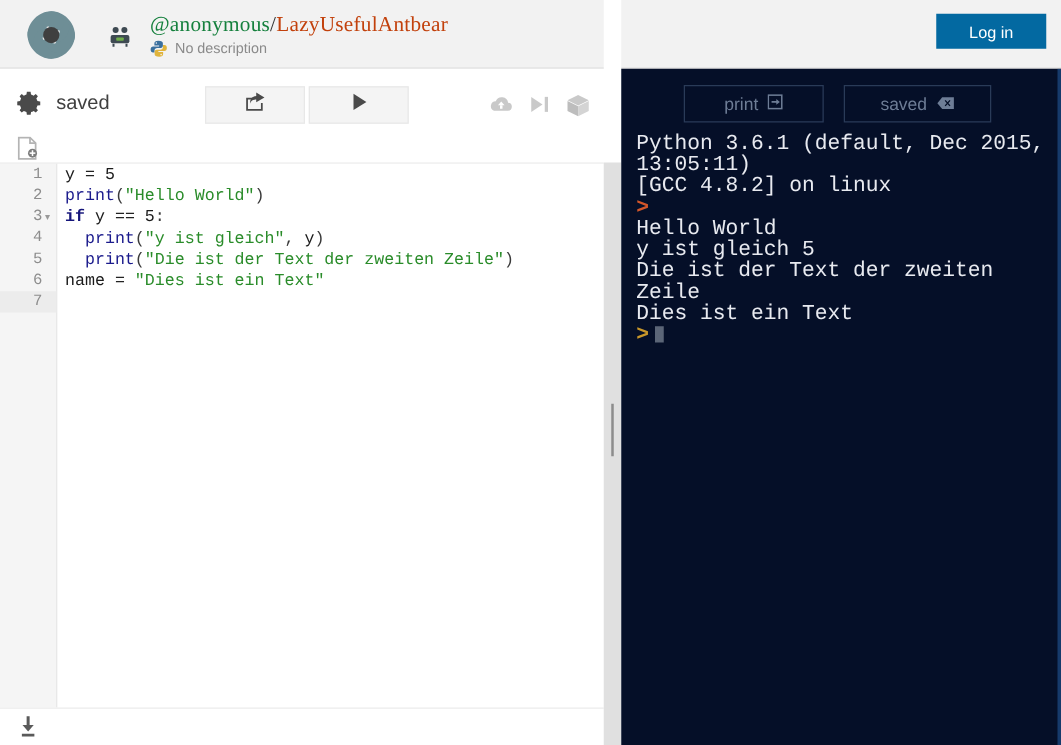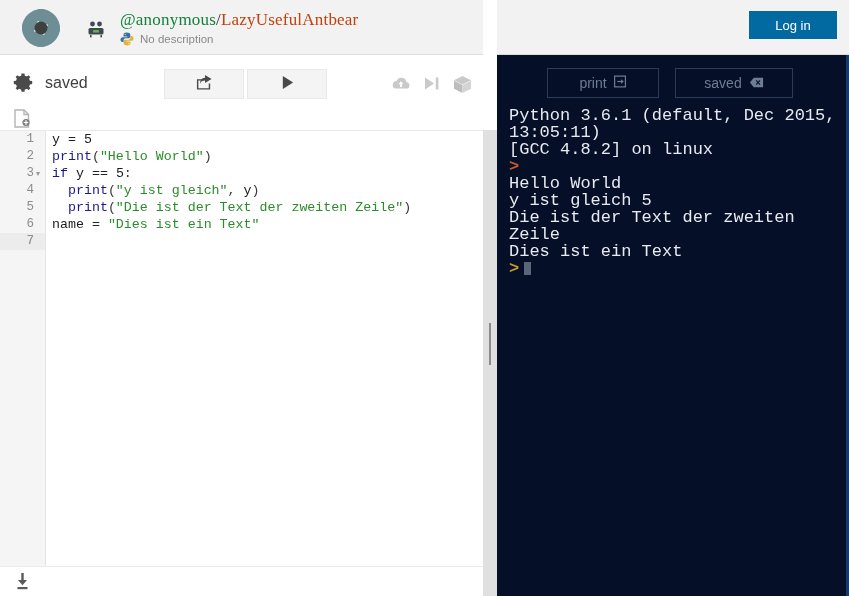--- a/index.html
+++ b/index.html
@@ -197,21 +197,21 @@
     color: #999999;
     cursor: pointer;
   }
   .gut-row { position: relative; height: 17px; }
   .gut-row.active-line { background: #ececec; }
 
   .code-text { padding-left: 6px; }
 
   
   .tk-fn    { color: #1a1a8c; }
-  .tk-kw    { color: #15157a; font-weight: normal; }
+  .tk-kw    { color: #15157a; font-weight: bold; }
   .tk-str   { color: #2a8c2a; }
   .tk-num   { color: #1b1b1b; }
   .tk-var   { color: #1b1b1b; }
   .tk-punct { color: #3a3a3a; }
   .tk-op    { color: #222222; }
   .paren-hl {
     background: #e0e0e0;
     outline: 1px solid #c8c8c8;
   }
   .caret {

